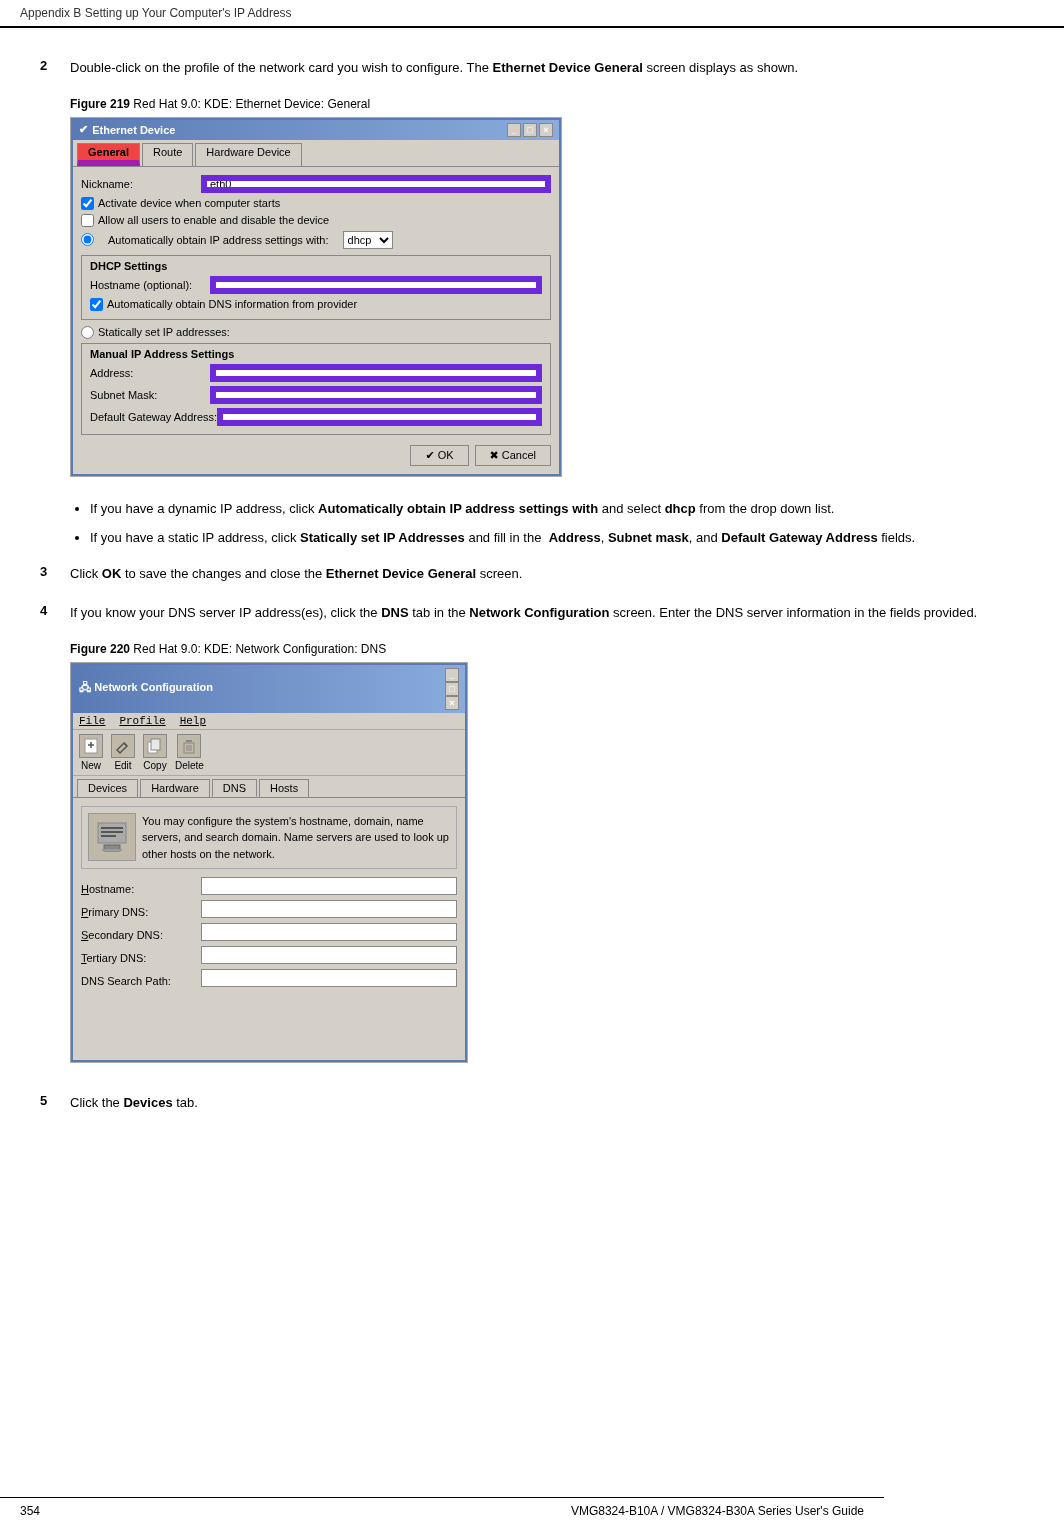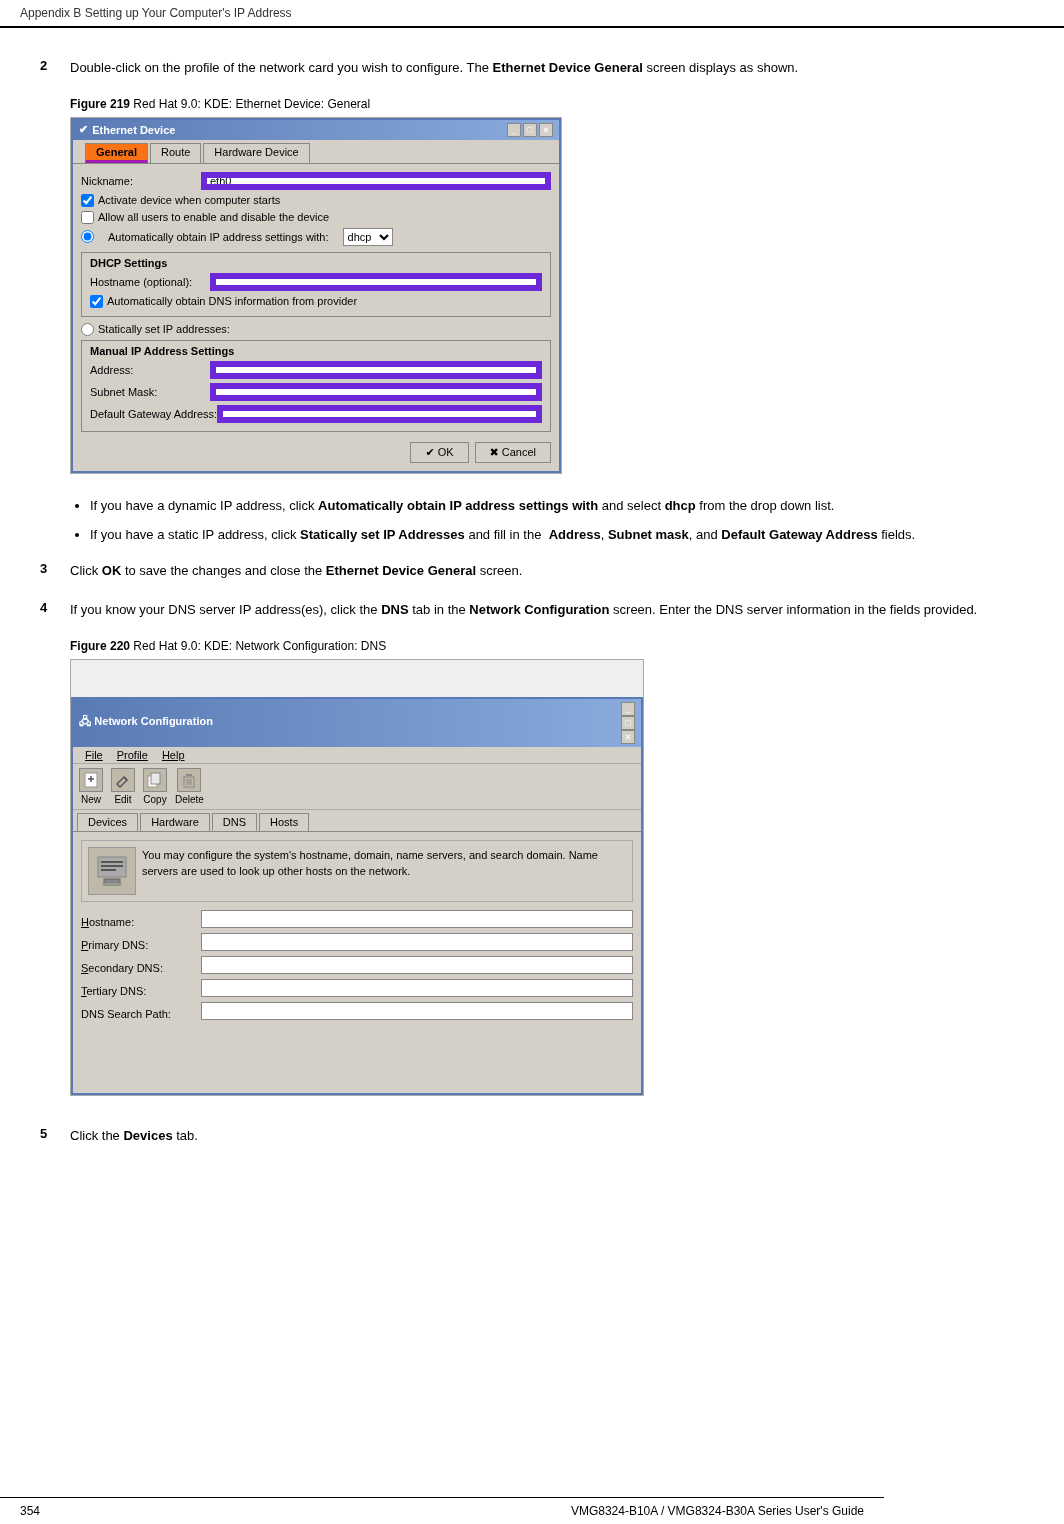--- a/index.html
+++ b/index.html
@@ -89,24 +89,23 @@
     }
     .eth-tab {
       padding: 2px 10px;
       border: 1px solid #888;
       border-bottom: none;
       background: #d4d0c8;
       font-size: 11px;
       cursor: pointer;
     }
     .eth-tab.active {
-      background: #f97316;
-      border-bottom: 3px solid #a21caf;
+      background: #ef4444;
+      border-bottom: 6px solid #a21caf;
       font-weight: bold;
-      margin-left: 8px;
     }
     .eth-body {
       padding: 8px;
       background: #d4d0c8;
     }
     .form-row {
       display: flex;
       align-items: center;
       margin-bottom: 4px;
     }
@@ -179,43 +178,43 @@
     .bullet-list {
       margin: 8px 0 8px 20px;
     }
     .bullet-list li {
       margin-bottom: 8px;
       font-size: 13px;
       line-height: 1.6;
     }
     
     .net-window {
-      width: 572px;
+      width: 396px;
       border: 2px solid #5a7ab5;
       background: #d4d0c8;
       font-size: 11px;
-      margin-top: 37px;
     }
     .net-window .titlebar {
       background: linear-gradient(to right, #5a7ab5, #8aabdc);
       color: #fff;
       padding: 3px 6px;
       display: flex;
       align-items: center;
       justify-content: space-between;
       font-size: 11px;
       font-weight: bold;
     }
     .net-menu-bar {
       display: flex;
       gap: 14px;
-      padding: 2px 12px;
+      padding: 2px 6px;
       border-bottom: 1px solid #aaa;
       background: #d4d0c8;
       font-size: 11px;
+      font-family: Liberation Mono, monospace;
     }
     .net-toolbar {
       display: flex;
       gap: 8px;
       padding: 4px 6px;
       border-bottom: 1px solid #aaa;
       background: #d4d0c8;
     }
     .toolbar-btn {
       display: flex;

